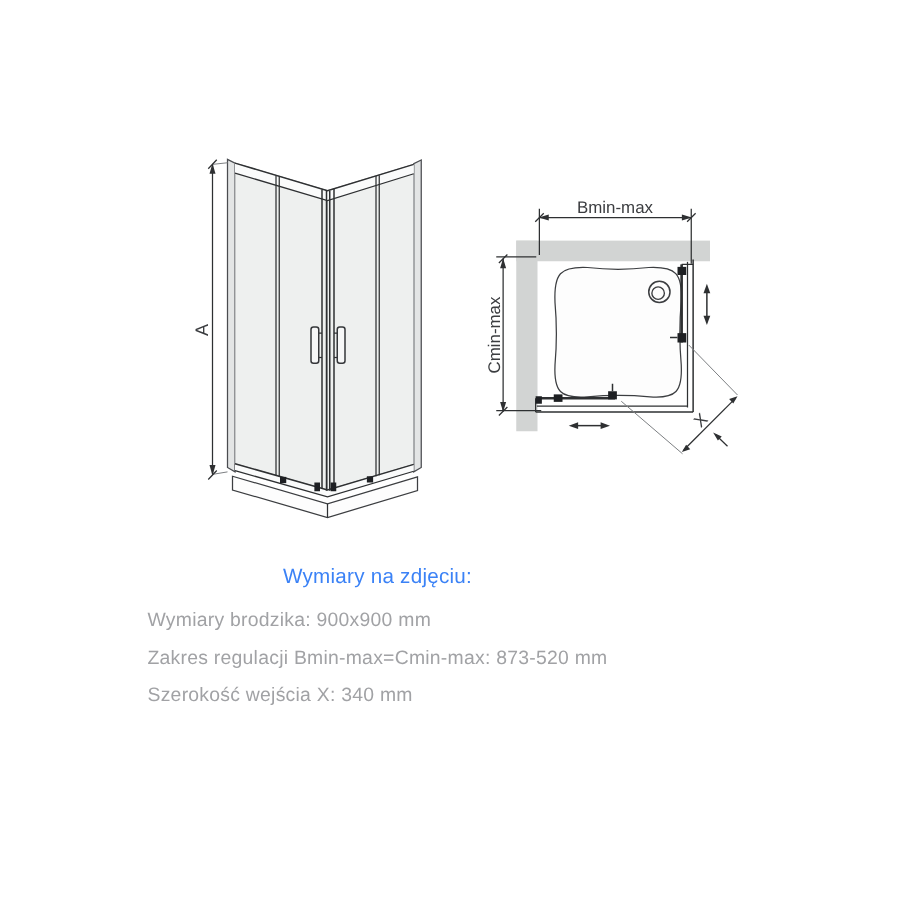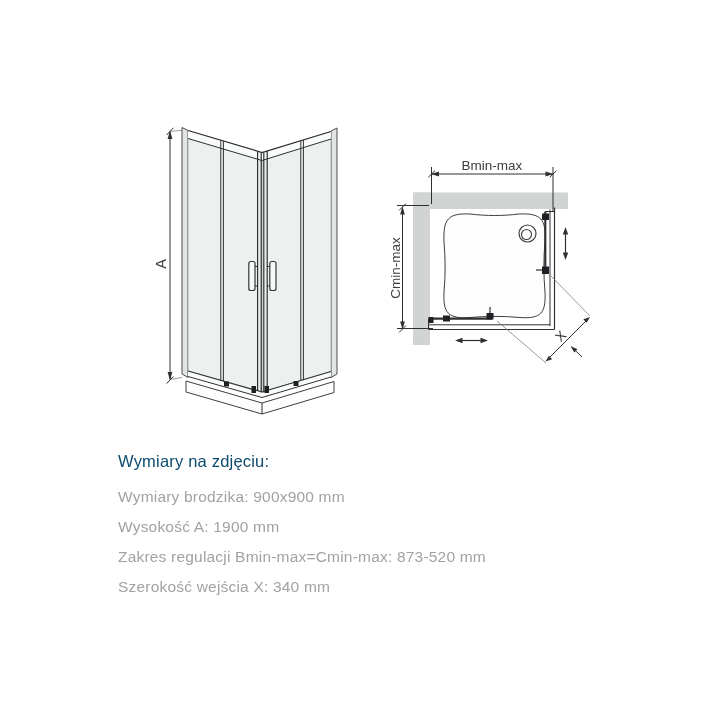--- a/index.html
+++ b/index.html
@@ -20,22 +20,22 @@
   .wall { fill:#d2d4d3; stroke:none; }
   .glass{ fill:#eef0ef; stroke:#9fa2a4; stroke-width:0.8; }
   .profile { fill:#e3e5e5; stroke:#4a4c50; stroke-width:1; }
   .band { fill:#fafbfb; stroke:none; }
   .tray { fill:#fdfdfd; stroke:#3c3e41; stroke-width:1; }
   .dimtext { font-size:13.5px; fill:#3b3d40; }
   .dimtextA { font-size:14.5px; fill:#3b3d40; }
 
   .specs { position:absolute; left:118px; top:452px; }
   .specs-heading {
-    font-size:16.5px; line-height:18px; color:#0c4a6e;
-    font-weight:400; margin:0 0 12px 0; letter-spacing:.2px;
+    font-size:16.5px; line-height:18px; color:#3b82f6;
+    font-weight:400; margin:0 0 12px 0; letter-spacing:.2px;text-align:center;
   }
   .spec-line { font-size:15.5px; line-height:30px; color:#a1a2a5; letter-spacing:.2px; }
 </style>
 </head>
 <body>
 
 <div class="stage">
 
   <svg class="diagram" width="720" height="440" viewBox="0 0 720 440">
 
@@ -172,18 +172,17 @@
           <line class="ln1" x1="582" y1="357" x2="572.5" y2="347.8"></line>
           <polygon class="ah" points="570.5,346 574.3,352.4 577.4,349.2"></polygon>
         </g>
       </g>
     </g>
   </svg>
 
   <div class="specs">
     <p class="specs-heading">Wymiary na zdjęciu:</p>
     <div class="spec-line">Wymiary brodzika: 900x900 mm</div>
-    <div class="spec-line">Wysokość A: 1900 mm</div>
     <div class="spec-line">Zakres regulacji Bmin-max=Cmin-max: 873-520 mm</div>
     <div class="spec-line">Szerokość wejścia X: 340 mm</div>
   </div>
 
 </div>
 
 </body></html>

